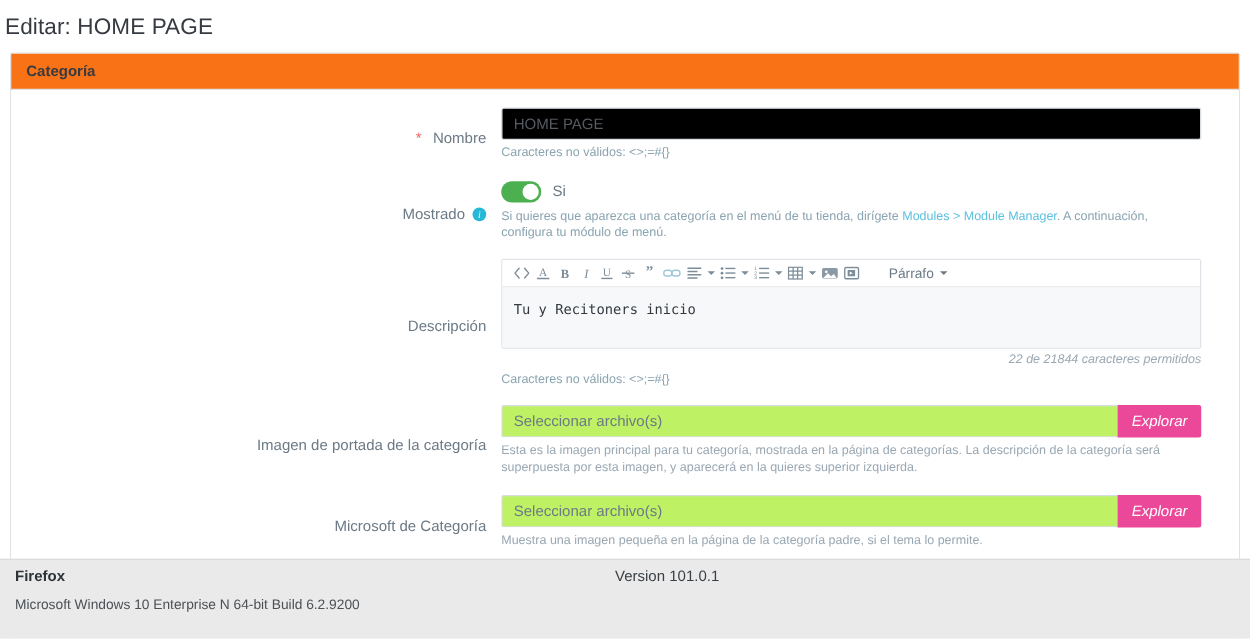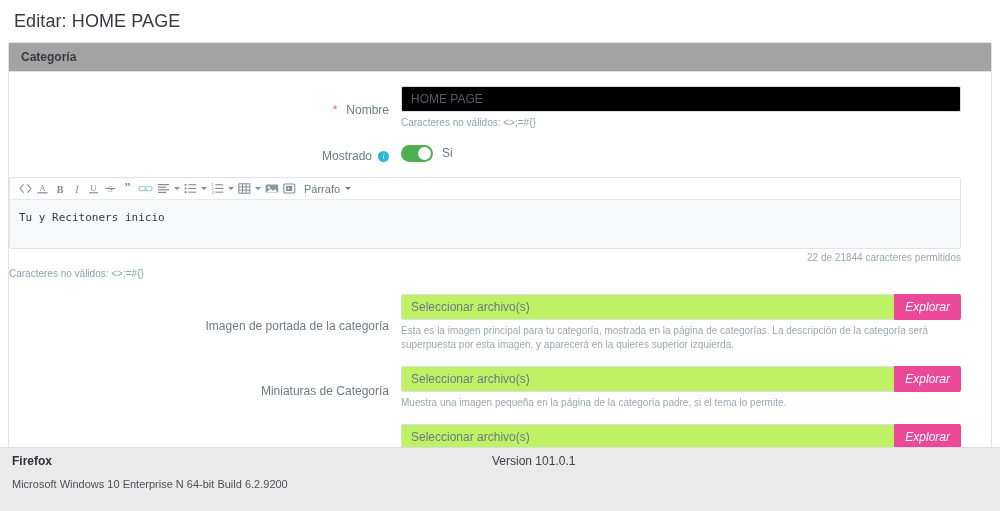--- a/index.html
+++ b/index.html
@@ -17,35 +17,35 @@
     color: #555b62;
     overflow: hidden;
     position: relative;
   }
 
   
   .page-title {
     font-size: 18px;
     font-weight: 400;
     color: #363a41;
-    padding: 9px 0 0 14px;
+    padding: 9px 0 0 4px;
     letter-spacing: .1px;
     height: 42px;
     line-height: 24px;
   }
 
   
   .panel {
     margin: 0 8px;
     border: 1px solid #e0e3e6;
     background: #ffffff;
     border-radius: 2px;
   }
   .panel-header {
-    background: #a3a3a3;
+    background: #f97316;
     border-bottom: 1px solid #e0e3e6;
     padding: 8px 12px;
     font-size: 12px;
     font-weight: bold;
     color: #363a41;
     height: 29px;
     line-height: 13px;
   }
   .panel-body {
     padding: 14px 0 14px 0;
@@ -200,21 +200,21 @@
     content: "";
     border-left: 3px solid transparent;
     border-right: 3px solid transparent;
     border-top: 3.5px solid #7d8c99;
   }
   .tb-para {
     display: inline-flex;
     align-items: center;
     font-size: 11px;
     color: #6c7a86;
-    margin-left: 6px;
+    margin-left: 21px;
     cursor: pointer;
     height: 18px;
   }
   .tb-para .cv {
     margin-left: 5px;
     border-left: 3px solid transparent;
     border-right: 3px solid transparent;
     border-top: 3.5px solid #6c7a86;
     display: inline-block;
   }
@@ -223,20 +223,21 @@
     background: #f7f8f9;
     padding: 10px 9px;
     font-size: 11px;
     color: #33393f;
     font-family: "DejaVu Sans Mono", "Liberation Mono", monospace;
     line-height: 15px;
   }
   .char-counter {
     text-align: right;
     font-size: 10px;
+    font-style: italic;
     color: #9aa8b3;
     margin-top: 3px;
   }
 
   
   .file-group {
     display: flex;
     width: 100%;
   }
   .file-fake {
@@ -325,24 +326,26 @@
       <div class="form-label">
         <span>Mostrado</span><span class="info-badge">i</span>
       </div>
       <div class="form-control-area">
         <div class="switch-line">
           <div class="switch">
             <div class="knob"></div>
           </div>
           <span class="switch-label">Si</span>
         </div>
+        <span class="help-text"><span>Si quieres que aparezca una categoría en el menú de tu tienda, dirígete </span><a href="#">Modules &gt; Module Manager</a><span>. A continuación, configura tu módulo de menú.</span></span>
       </div>
     </div>
 
     <div class="form-row">
+      <div class="form-label">Descripción</div>
       <div class="form-control-area">
         <div class="editor-wrap">
 
           <div class="editor-toolbar">
             <span class="tb-btn">
               <svg width="13" height="11" viewBox="0 0 13 11">
                   <path d="M4.3 1.6 1 5.5l3.3 3.9" stroke="#7d8c99" stroke-width="1.1" fill="none" stroke-linecap="round" stroke-linejoin="round"></path>
                   <path d="M8.7 1.6 12 5.5l-3.3 3.9" stroke="#7d8c99" stroke-width="1.1" fill="none" stroke-linecap="round" stroke-linejoin="round"></path>
                 </svg>
             </span>
@@ -458,21 +461,21 @@
       <div class="form-control-area">
         <div class="file-group">
           <div class="file-fake">Seleccionar archivo(s)</div>
           <button class="file-btn">Explorar</button>
         </div>
         <span class="help-muted">Esta es la imagen principal para tu categoría, mostrada en la página de categorías. La descripción de la categoría será superpuesta por esta imagen, y aparecerá en la quieres superior izquierda.</span>
       </div>
     </div>
 
     <div class="form-row">
-      <div class="form-label">Miniaturas de Categoría</div>
+      <div class="form-label">Microsoft de Categoría</div>
       <div class="form-control-area">
         <div class="file-group">
           <div class="file-fake">Seleccionar archivo(s)</div>
           <button class="file-btn">Explorar</button>
         </div>
         <span class="help-muted">Muestra una imagen pequeña en la página de la categoría padre, si el tema lo permite.</span>
       </div>
     </div>
 
     <div class="form-row">

